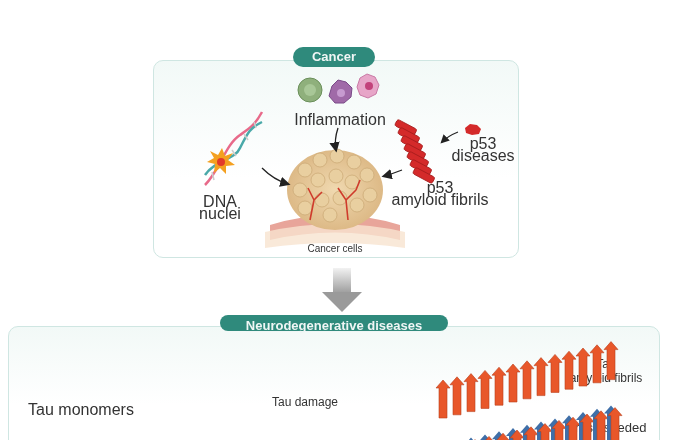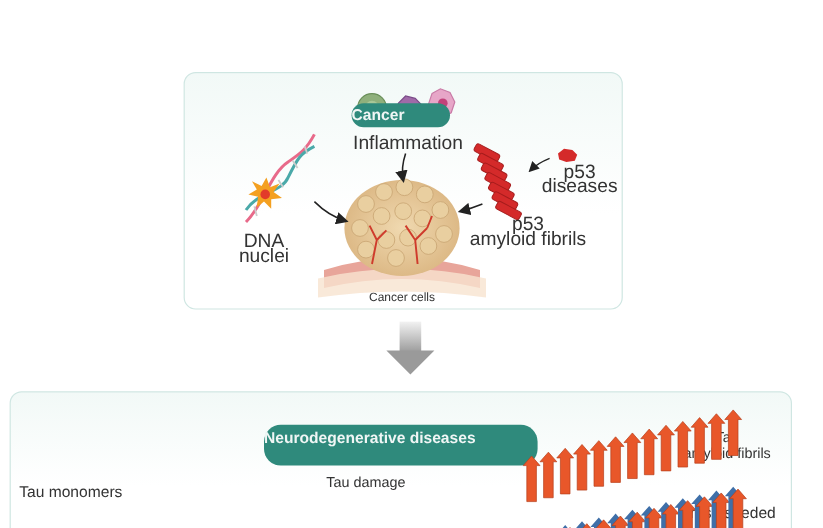--- a/index.html
+++ b/index.html
@@ -1,18 +1,18 @@
 <!DOCTYPE html>
 <html><head>
 <meta charset="utf-8">
 <style>
   html,body{margin:0;padding:0;background:#ffffff;}
   body{width:686px;height:440px;position:relative;overflow:hidden;font-family:"Liberation Sans",sans-serif;color:#333;}
   .panel{position:absolute;border:1.5px solid #cfe6e2;border-radius:10px;background:linear-gradient(180deg,#f2f9f7 0%,#ffffff 60%);}
-  .pill{position:absolute;background:#2f8a7c;color:#eef;font-weight:bold;border-radius:14px;color:#f0f6f5;margin-top:39px;}
+  .pill{position:absolute;background:#2f8a7c;color:#eef;font-weight:bold;border-radius:14px;text-align:center;color:#f0f6f5;}
   .lbl{position:absolute;font-size:16px;text-align:center;line-height:12px;color:#333;}
   svg{position:absolute;left:0;top:0;}
 </style>
 </head>
 <body>
 
 <div class="panel" style="left:153px;top:60px;width:364px;height:196px;"></div>
 
 <svg width="686" height="440">
   <defs>
@@ -133,23 +133,23 @@
 <div class="lbl" style="left:390px;top:182px;width:100px;">
   <div>p53</div>
   <div>amyloid fibrils</div>
 </div>
 <div class="lbl" style="left:280px;top:241px;width:110px;font-size:10px;line-height:16px;">Cancer cells</div>
 
 <div class="panel" style="left:8px;top:326px;width:650px;height:130px;"></div>
 <svg width="686" height="440" style="pointer-events:none">
     <use href="#tauFib"></use>
   </svg>
-<div class="pill" style="left:220px;top:315px;width:228px;height:34px;line-height:22px;font-size:13px;">Neurodegenerative diseases</div>
+<div class="pill" style="left:220px;top:315px;width:228px;height:16px;line-height:22px;font-size:13px;text-decoration:underline;">Neurodegenerative diseases</div>
 
-<div class="lbl" style="left:4px;top:404px;width:110px;font-size:13px;">Tau monomers</div>
+<div class="lbl" style="left:26px;top:404px;width:110px;font-size:16px;">Tau monomers</div>
 <div class="lbl" style="left:255px;top:396px;width:100px;font-size:12px;">Tau damage</div>
 <div class="lbl" style="left:556px;top:357px;width:100px;font-size:12px;line-height:14px;">
   <div>Tau</div>
   <div>amyloid fibrils</div>
 </div>
 <div class="lbl" style="left:556px;top:422px;width:100px;font-size:13px;">Cross-seeded</div>
 
 <svg width="686" height="440" id="fibLayer">
     <g>
       <polygon points="439,418 439,388 436,388 443,380 450,388 447,388 447,418" fill="#e8572a" stroke="#b8401c" stroke-width="0.6"></polygon>

